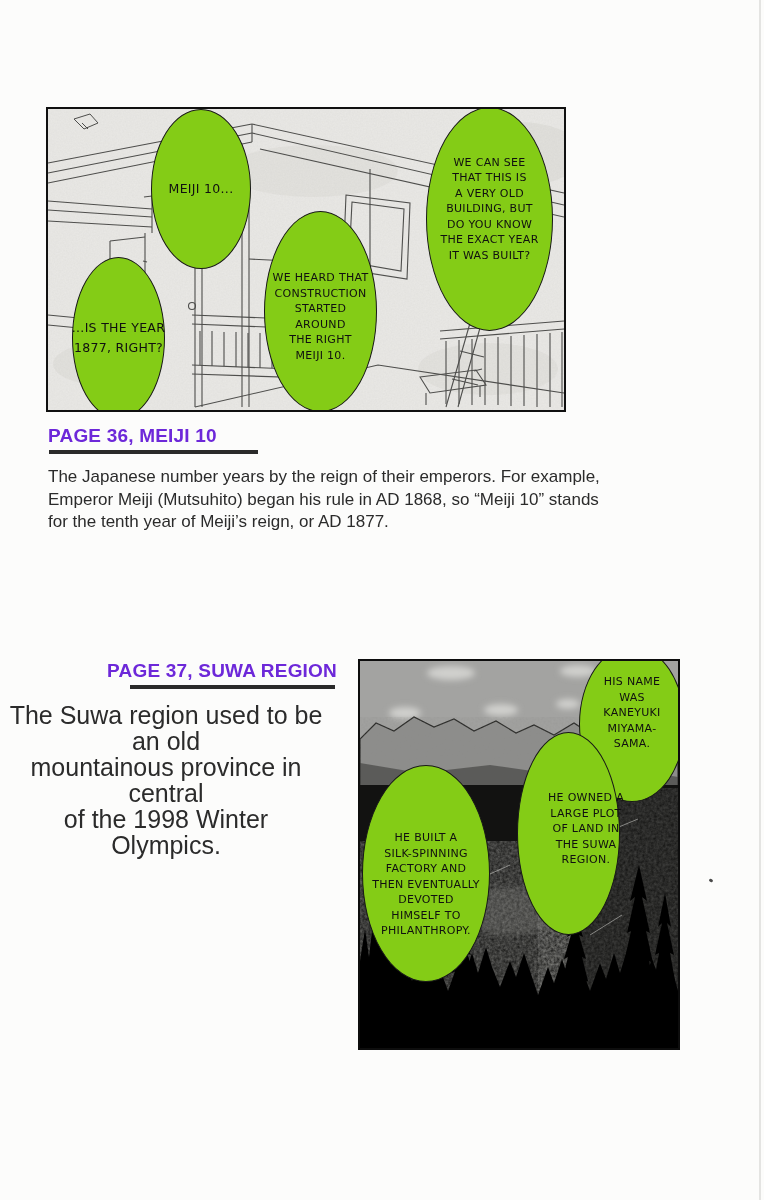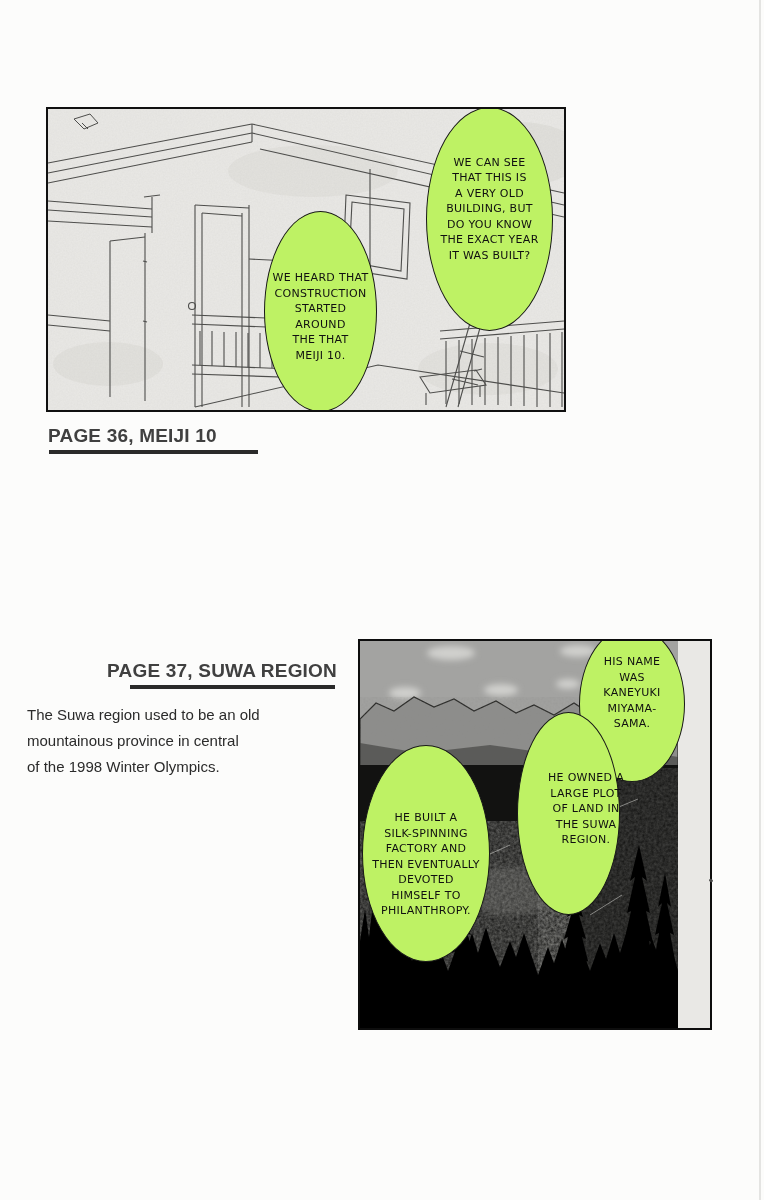--- a/index.html
+++ b/index.html
@@ -4,25 +4,25 @@
 <style>
   html,body{margin:0;padding:0;background:#ffffff;}
   .page{
     position:relative; width:764px; height:1200px;
     background:#fcfcfb; overflow:hidden;
     font-family:"Liberation Sans", sans-serif; color:#1f1f1f;
   }
   
   .panel{ position:absolute; overflow:hidden; background:#e9e8e5; }
   .panel-1{ left:46px; top:107px; width:516px; height:301px; border:2px solid #101010; }
-  .panel-2{ left:358px; top:639px; width:318px; height:387px; border:2.5px solid #0d0d0d;padding-left:32px; }
+  .panel-2{ left:358px; top:659px; width:318px; height:387px; border:2.5px solid #0d0d0d; }
   .panel svg{ position:absolute; left:0; top:0; }
   
   .bubble{
-    position:absolute; background:#bef264; border:1.6px solid #181818;
+    position:absolute; background:#84cc16; border:1.6px solid #181818;
     border-radius:50%; display:flex; align-items:center; justify-content:center;
     box-sizing:border-box;
   }
   .bubble-text{
     font-family:"DejaVu Sans", sans-serif; font-size:11px; line-height:15.5px;
     letter-spacing:.3px; text-align:center; color:#101010; white-space:nowrap;
   }
   .bubble-text-lg{ font-size:12.5px; line-height:20px; }
   .p1-b1{ left:103px; top:0px;   width:100px; height:160px; }
   .p1-b2{ left:24px;  top:148px; width:93px;  height:162px; }
@@ -32,30 +32,30 @@
   .p1-b4 .bubble-text{ padding-bottom:20px; }
   .p2-b1{ left:219px; top:-15px; width:106px; height:156px; }
   .p2-b2{ left:157px; top:71px;  width:103px; height:203px; }
   .p2-b3{ left:2px;   top:104px; width:128px; height:217px; }
   .p2-b1 .bubble-text{ padding-bottom:22px; }
   .p2-b2 .bubble-text{ padding-bottom:9px;margin-left:35px; }
   .p2-b3 .bubble-text{ padding-top:6px;margin-top:16px; }
   
   .section-heading{
     position:absolute; font-weight:bold; font-size:19px; line-height:19px;
-    letter-spacing:.2px; color:#404040; white-space:nowrap;
+    letter-spacing:.2px; color:#6d28d9; white-space:nowrap;
   }
   .heading-1{ left:48px; top:426px; }
   .heading-2{ top:661px; right:427px; text-align:center; }
   .rule{ position:absolute; height:3.5px; background:#2a2a2a; }
   .rule-1{ left:49px; top:450px; width:209px; }
   .rule-2{ top:685px; right:429px; width:205px; }
   .para{ position:absolute; color:#2b2b2b; }
   .para-1{ left:48px; top:466px; width:600px; font-size:17px; line-height:22.5px; text-align:left; }
-  .para-2{ top:702px; right:417px; width:320px; font-size:15px; line-height:26px; text-align:left; }
+  .para-2{ top:702px; right:438px; width:320px; font-size:25px; line-height:26px; text-align:center; }
   
   .page-edge-shadow{ position:absolute; left:759px; top:0; width:2px; height:1200px; background:#e4e4e2; }
   .ink-speck{ position:absolute; left:709px; top:879px; width:4px; height:3px; background:#4a4a4a;
               border-radius:2px; transform:rotate(30deg); }
 </style>
 </head>
 <body>
 
 <div class="page">
 
@@ -144,45 +144,61 @@
         </g>
         <g>
           <path d="M372,268 L428,261 L438,276 L382,284 Z"></path>
           <path d="M378,284 l0,12"></path>
             <path d="M432,277 l0,11"></path>
             <path d="M426,262 l8,-2"></path>
         </g>
         <path d="M147,298 L330,256 L516,284"></path>
       </g>
     </svg>
+    <div class="bubble p1-b1">
+      <div class="bubble-text bubble-text-lg">
+          <div>MEIJI 10...</div>
+        </div>
+    </div>
+    <div class="bubble p1-b2">
+      <div class="bubble-text bubble-text-lg">
+          <div>...IS THE YEAR</div>
+          <div>1877, RIGHT?</div>
+        </div>
+    </div>
     <div class="bubble p1-b3">
       <div class="bubble-text">
           <div>WE HEARD THAT</div>
           <div>CONSTRUCTION</div>
           <div>STARTED</div>
           <div>AROUND</div>
-          <div>THE THAT</div>
+          <div>THE RIGHT</div>
           <div>MEIJI 10.</div>
         </div>
     </div>
     <div class="bubble p1-b4">
       <div class="bubble-text">
           <div>WE CAN SEE</div>
           <div>THAT THIS IS</div>
           <div>A VERY OLD</div>
           <div>BUILDING, BUT</div>
           <div>DO YOU KNOW</div>
           <div>THE EXACT YEAR</div>
           <div>IT WAS BUILT?</div>
         </div>
     </div>
   </div>
 
   <div class="section-heading heading-1">PAGE 36, MEIJI 10</div>
   <div class="rule rule-1"></div>
+  <div class="para para-1">
+      <div>The Japanese number years by the reign of their emperors. For example,</div>
+      <div>Emperor Meiji (Mutsuhito) began his rule in AD 1868, so “Meiji 10” stands</div>
+      <div>for the tenth year of Meiji’s reign, or AD 1877.</div>
+    </div>
 
   <div class="section-heading heading-2">PAGE 37, SUWA REGION</div>
   <div class="rule rule-2"></div>
   <div class="para para-2">
       <div>The Suwa region used to be an old</div>
       <div>mountainous province in central</div>
       <div>of the 1998 Winter Olympics.</div>
     </div>
 
   <div class="panel panel-2">

